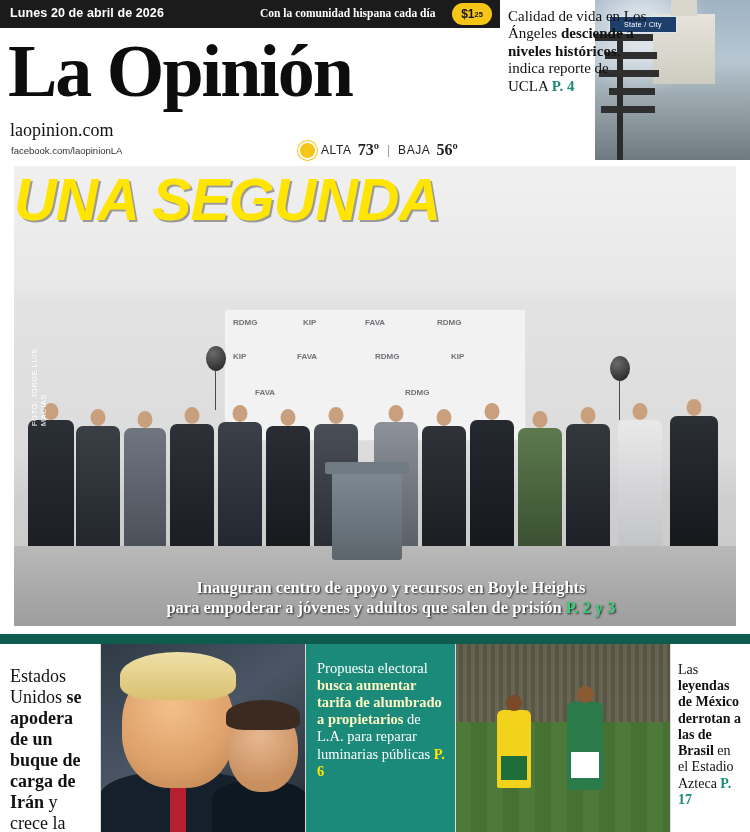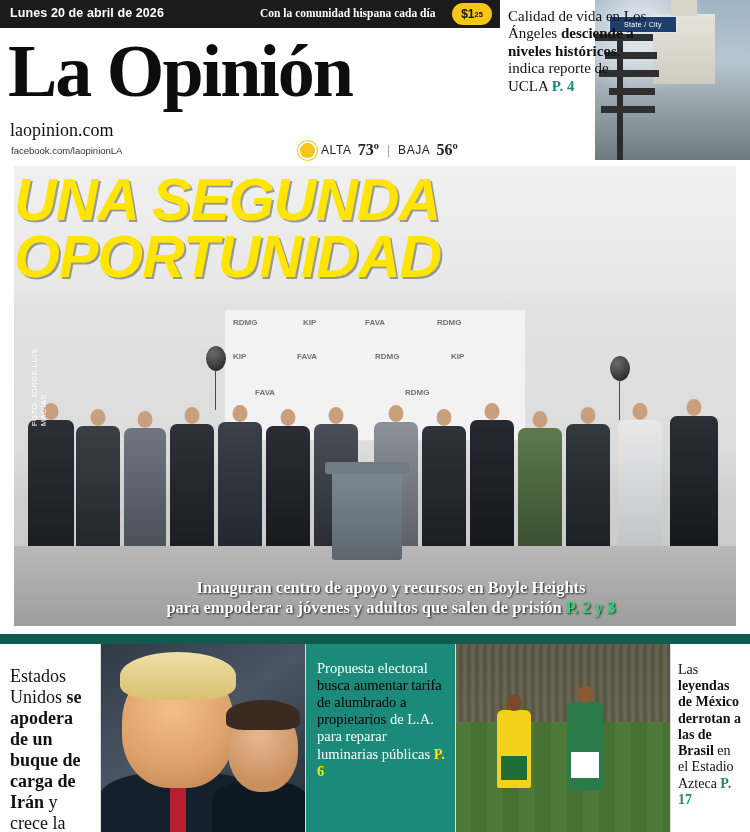--- a/index.html
+++ b/index.html
@@ -234,21 +234,21 @@
   }
   .suit-b{
     position:absolute;left:112px;top:138px;width:96px;height:50px;background:#0e1820;border-radius:35% 35% 0 0;
   }
 
   .c3{left:305px;width:150px;background:#1b8a7a;}
   .c3 .txt{
     padding:16px 10px 0 12px;
     font-family:"Liberation Serif",serif;font-size:14.5px;line-height:1.18;color:#fff;
   }
-  .c3 .hl{color:#000000;font-weight:normal;}
+  .c3 .hl{color:#fef9c3;font-weight:bold;}
   .c3 .pg{color:#ffe500;font-weight:bold;}
 
   .c4{left:455px;width:215px;background:#1d3b22;}
   .c4-photo{
     position:absolute;left:0;top:0;width:215px;height:188px;
     background:linear-gradient(#3f5a3a 0%, #50713f 40%, #4a6c3a 70%, #3c5a30 100%);
   }
   .crowd{
     position:absolute;left:0;top:0;width:215px;height:78px;
     background:repeating-linear-gradient(90deg,#6d6455 0 4px,#5b5346 4px 8px);
@@ -386,21 +386,20 @@
         </div>
       <div class="person" style="left:656px;width:48px;height:130px;background:linear-gradient(#2b2f36,#16181c);">
           <span class="head"></span>
         </div>
 
       <div class="podium"></div>
     </div>
 
     <div class="hero-head">
       <span>UNA SEGUNDA</span>
-      <span class="l2">OPORTUNIDAD</span>
     </div>
 
     <div class="hero-credit">FOTO: JORGE LUIS MACÍAS</div>
 
     <div class="hero-caption">
       <div class="hero-caption-inner">
         <span>Inauguran centro de apoyo y recursos en Boyle Heights</span><br>
         <span>para empoderar a jóvenes y adultos que salen de prisión </span><span class="pg">P. 2 y 3</span>
       </div>
     </div>

